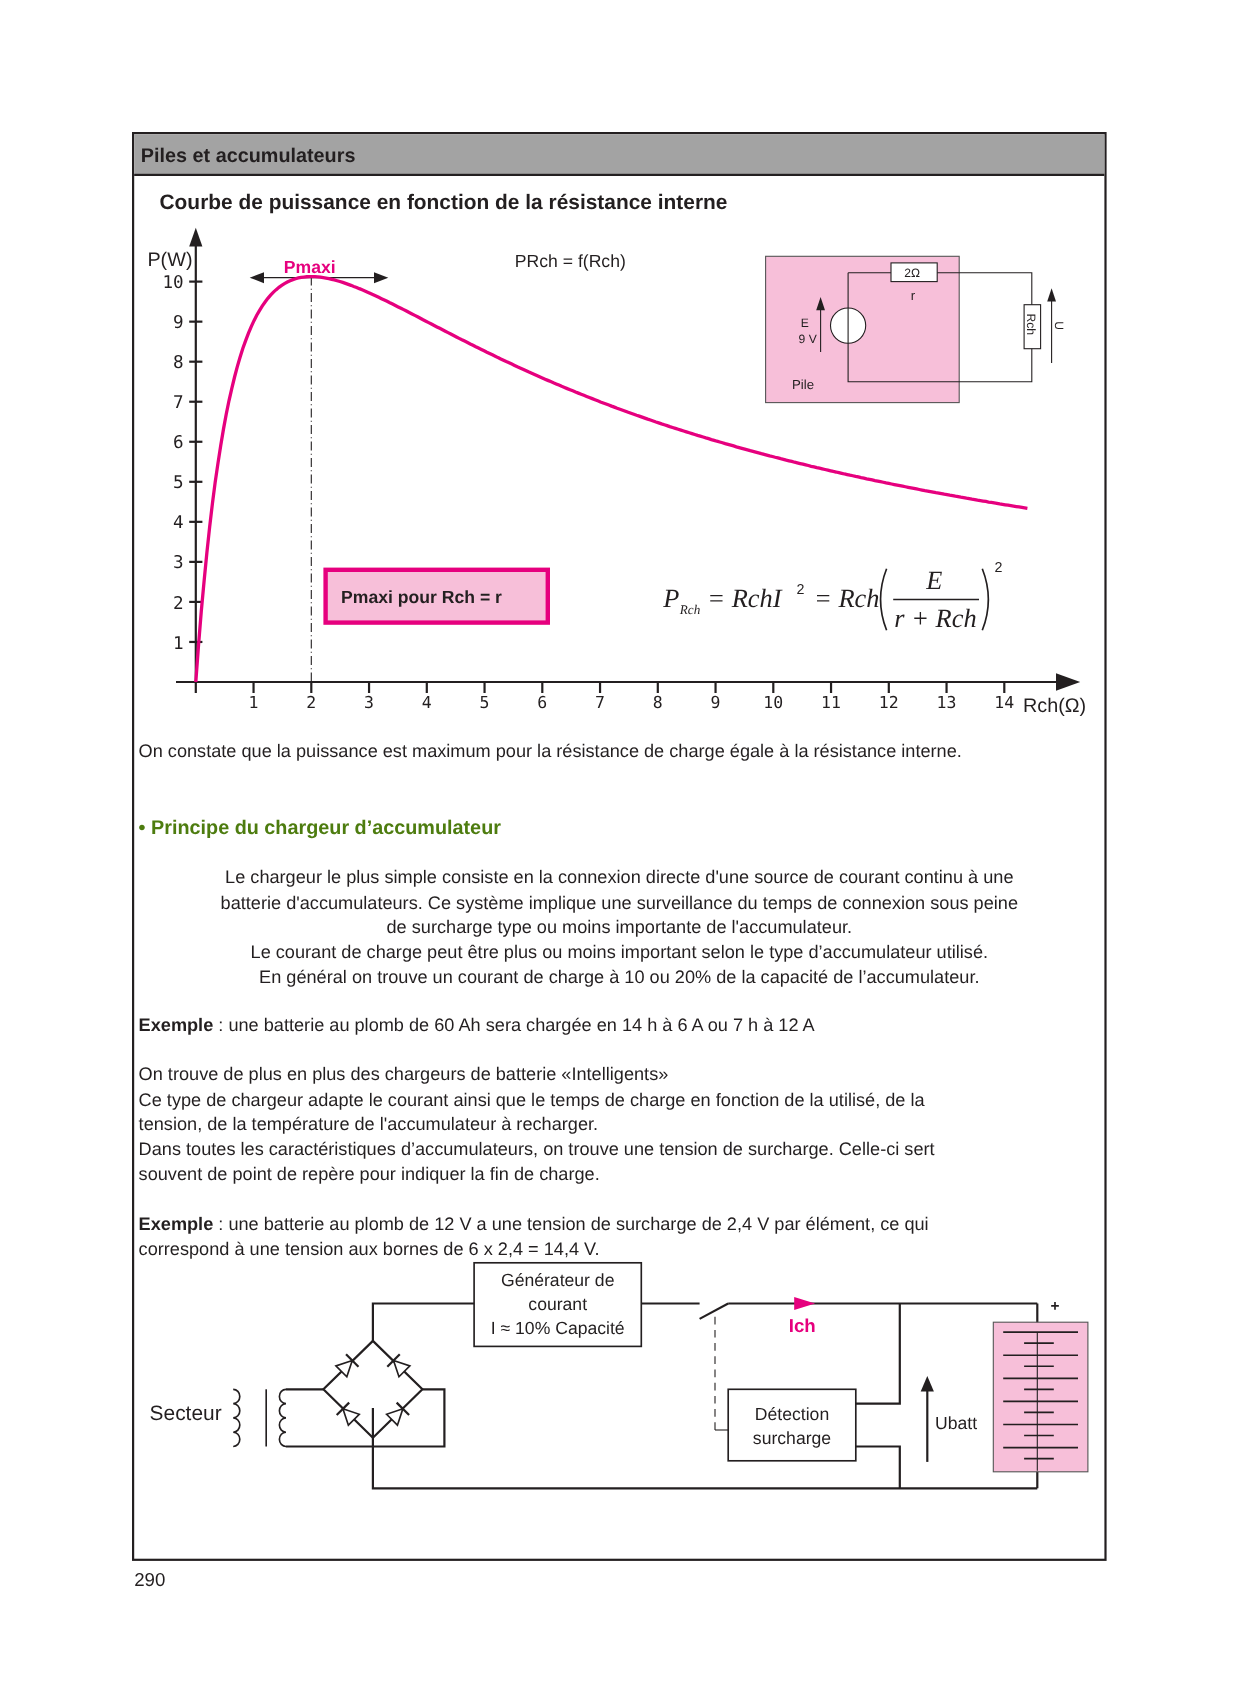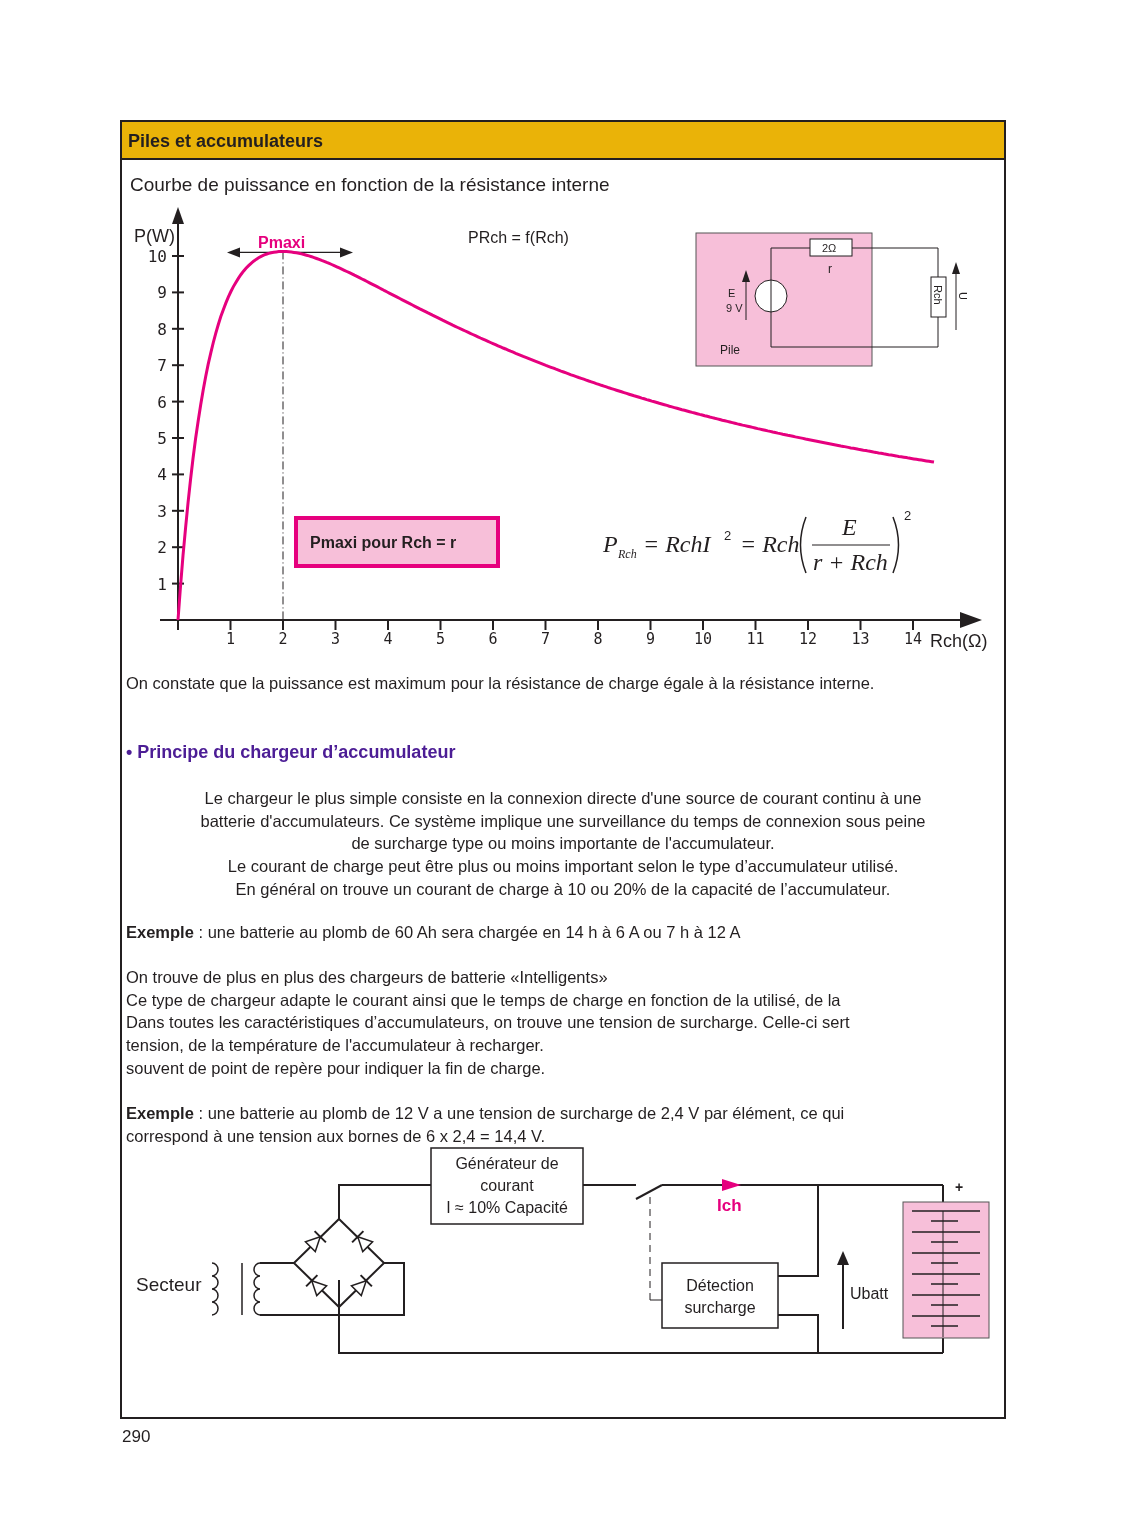--- a/index.html
+++ b/index.html
@@ -1,23 +1,23 @@
 <!DOCTYPE html>
 <html><head>
 <meta charset="utf-8">
 <style>
   html, body { margin: 0; padding: 0; background: #ffffff; }
   body { width: 1125px; height: 1539px; position: relative; font-family: "Liberation Sans", sans-serif; color: #231f20; }
   .frame { position: absolute; left: 120px; top: 120px; width: 882px; height: 1295px; border: 2px solid #231f20; }
-  .header-bar { position: absolute; left: 0; top: 0; width: 882px; height: 36px; background: #eab308; border-bottom: 2px solid #231f20; }
+  .header-bar { position: absolute; left: 0; top: 0; width: 882px; height: 36px; background: #a3a3a3; border-bottom: 2px solid #231f20; }
   .header-title { position: absolute; left: 6px; top: 9px; font-size: 18px; font-weight: bold; }
-  .section-title { position: absolute; left: 8px; top: 52px; font-size: 19px; font-weight: normal; }
+  .section-title { position: absolute; left: 23px; top: 52px; font-size: 19px; font-weight: bold; }
   .para { position: absolute; left: 6px; font-size: 16.5px; line-height: 22.7px; width: 874px; }
   .para p { margin: 0; }
-  .pink-heading { position: absolute; left: 6px; top: 620px; font-size: 18px; font-weight: bold; color: #4c1d95; }
+  .pink-heading { position: absolute; left: 6px; top: 620px; font-size: 18px; font-weight: bold; color: #4d7c0f; }
   .page-number { position: absolute; left: 122px; top: 1427px; font-size: 17px; text-align: center; }
   svg text { font-family: "Liberation Sans", sans-serif; }
   .mono { font-family: "DejaVu Sans Mono", monospace; }
   .serif { font-family: "Liberation Serif", serif; font-style: italic; }
   b { font-weight: bold; }
 </style>
 </head>
 <body>
 
 <div class="frame">
@@ -174,22 +174,22 @@
   <p>En général on trouve un courant de charge à 10 ou 20% de la capacité de l’accumulateur.</p>
 </div>
 
 <div class="para" style="left:126px;top:921px;">
   <b>Exemple</b><span> : une batterie au plomb de 60 Ah sera chargée en 14 h à 6 A ou 7 h à 12 A</span>
 </div>
 
 <div class="para" style="left:126px;top:966px;">
   <p>On trouve de plus en plus des chargeurs de batterie «Intelligents»</p>
   <p>Ce type de chargeur adapte le courant ainsi que le temps de charge en fonction de la utilisé, de la</p>
+  <p>tension, de la température de l'accumulateur à recharger.</p>
   <p>Dans toutes les caractéristiques d’accumulateurs, on trouve une tension de surcharge. Celle-ci sert</p>
-  <p>tension, de la température de l'accumulateur à recharger.</p>
   <p>souvent de point de repère pour indiquer la fin de charge.</p>
 </div>
 
 <div class="para" style="left:126px;top:1102px;">
   <p><b>Exemple</b><span> : une batterie au plomb de 12 V a une tension de surcharge de 2,4 V par élément, ce qui</span></p>
   <p>correspond à une tension aux bornes de 6 x 2,4 = 14,4 V.</p>
 </div>
 
 <svg width="1125" height="260" style="position:absolute;left:0;top:1145px;">
 

